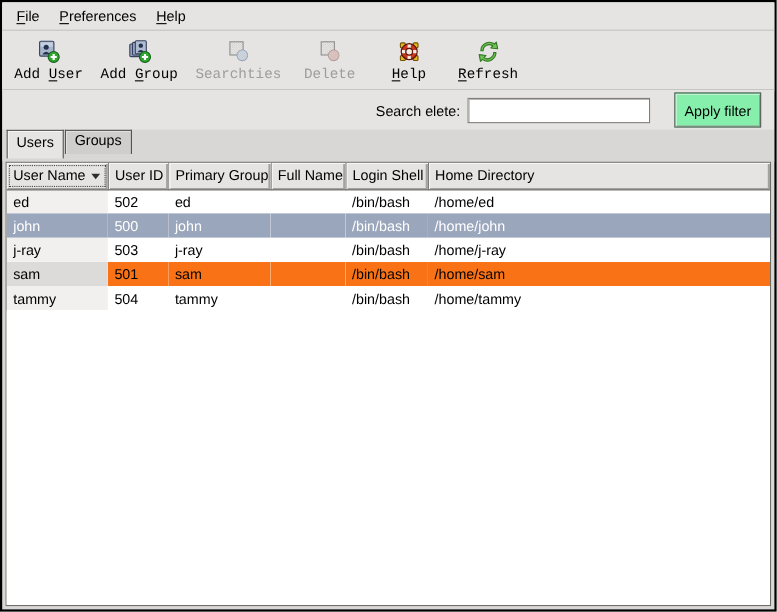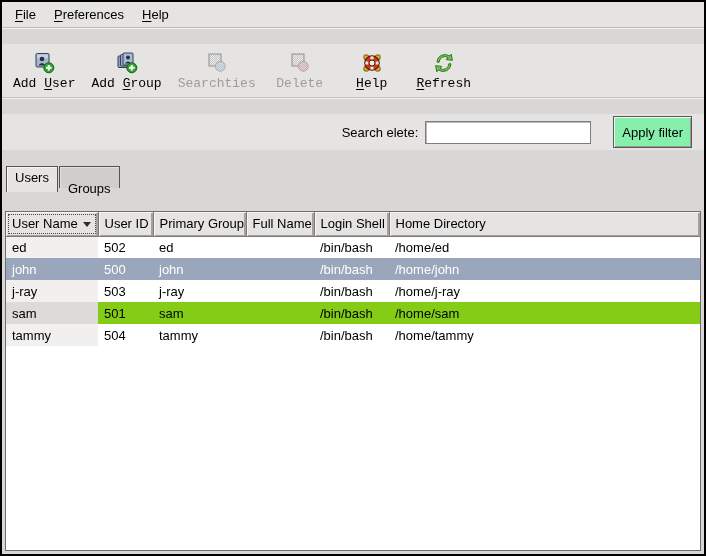--- a/index.html
+++ b/index.html
@@ -5,21 +5,21 @@
   * { box-sizing: border-box; margin: 0; padding: 0; }
   html,body { width: 706px; height: 556px; }
   body {
     font-family: "Liberation Sans", "DejaVu Sans", sans-serif;
     font-size: 13px;
     color: #000;
     background: #d8d7d5;
     border: 2px solid #000;
     overflow: hidden;
   }
-  .window { display: flex; flex-direction: column; height: 552px; width: 702px; gap: 16px; }
+  .window { display: flex; flex-direction: column; height: 552px; width: 702px; }
 
   
   .menubar {
     height: 26px; flex: 0 0 26px;
     background: #e5e4e2;
     display: flex; align-items: center;
     padding-left: 4px;
     border-bottom: 1px solid #bdbcba;
     box-shadow: 0 1px 0 #f4f3f1;
   }
@@ -85,21 +85,21 @@
   }
   .tab.active {
     background: #e6e5e3;
     height: 26px; z-index: 3;
     margin-bottom: -1px;
     box-shadow: inset 1px 1px 0 #f6f5f3;
   }
   .tab.inactive {
     background: #cfcecc;
     height: 22px; margin-left: 1px;
-    padding-top: 14px;
+    padding-top: 1px;
     box-shadow: inset 1px 1px 0 #e2e1df;
   }
 
   
   .table-wrap {
     flex: 1 1 auto;
     margin: 0 3px 3px 3px;
     border: 1px solid #6e6d6b;
     background: #fff;
     overflow: hidden;
@@ -124,21 +124,21 @@
   .sort-arrow {
     position: absolute; right: 7px; top: 10px;
     width: 0; height: 0;
     border-left: 4px solid transparent;
     border-right: 4px solid transparent;
     border-top: 5px solid #2e2d2c;
   }
   td { height: 22px; }
   tr.row-plain td { background: #fff; }
   tr.row-plain td:first-child { background: #f1f0ee; }
-  tr.row-alt td { background: #84cc16; }
+  tr.row-alt td { background: #f97316; }
   tr.row-alt td:first-child { background: #dcdbd9; }
   tr.selected td { background: #9aa6bc; color: #fff; }
   .filler { flex: 1 1 auto; background: #fff; border-left: 92px solid #fff; }
 </style>
 </head>
 <body>
 
 <svg width="0" height="0" style="position:absolute">
   <defs>
     <pattern id="stip" width="2" height="2" patternUnits="userSpaceOnUse">

